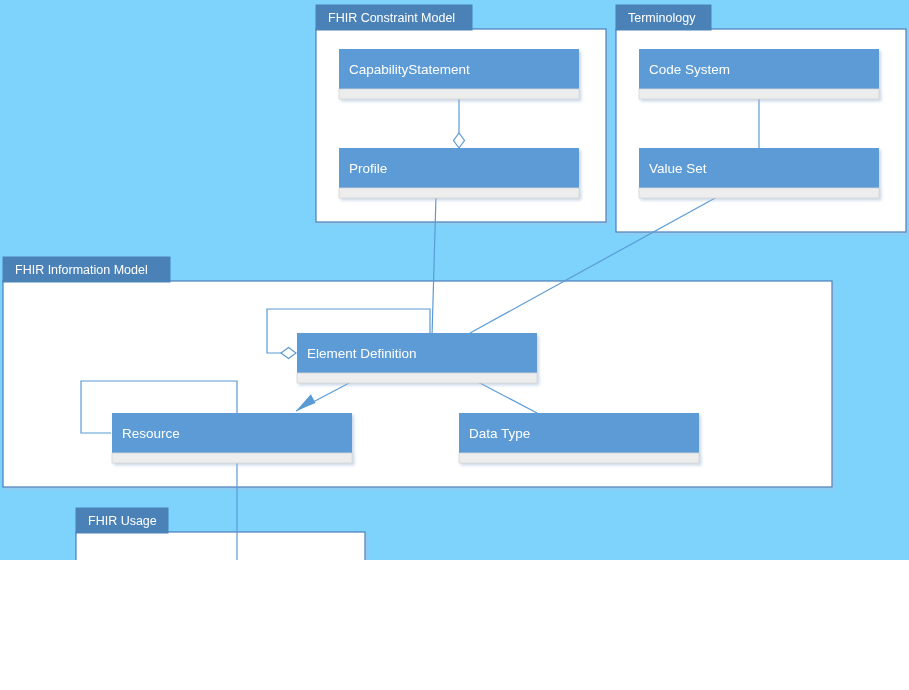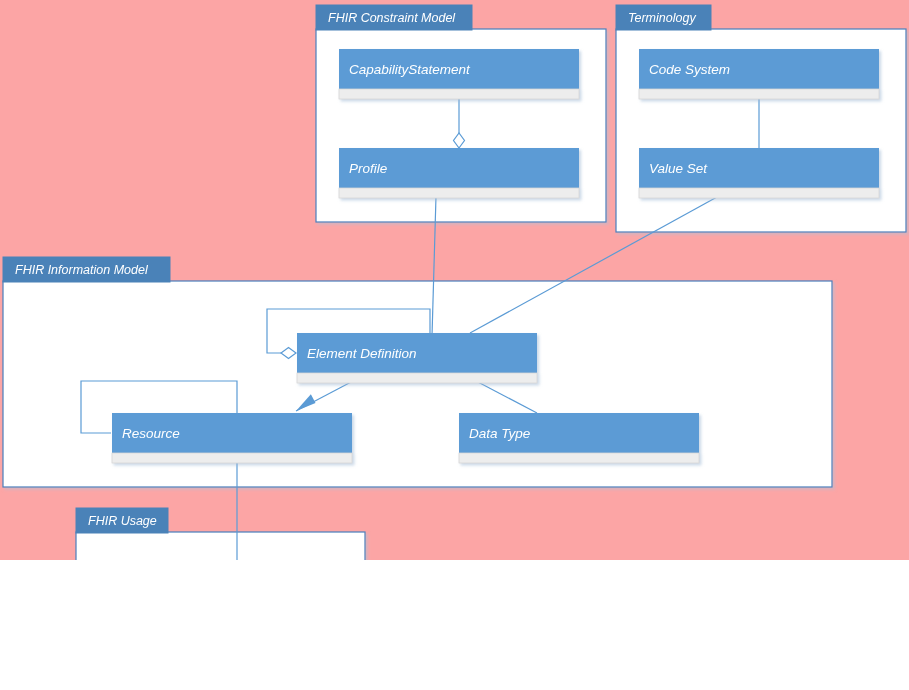--- a/index.html
+++ b/index.html
@@ -7,23 +7,22 @@
     padding: 0;
     background: #ffffff;
   }
   body {
     font-family: "Liberation Sans", sans-serif;
   }
   #diagram-root {
     position: relative;
     width: 909px;
     height: 560px;
-    background: #fca5a5;
+    background: #7dd3fc;
     overflow: hidden;
-    font-style: italic;
   }
   #diagram-svg {
     position: absolute;
     left: 0;
     top: 0;
     width: 909px;
     height: 690px;
   }
   .pkg-tab-label {
     font-size: 12.5px;

